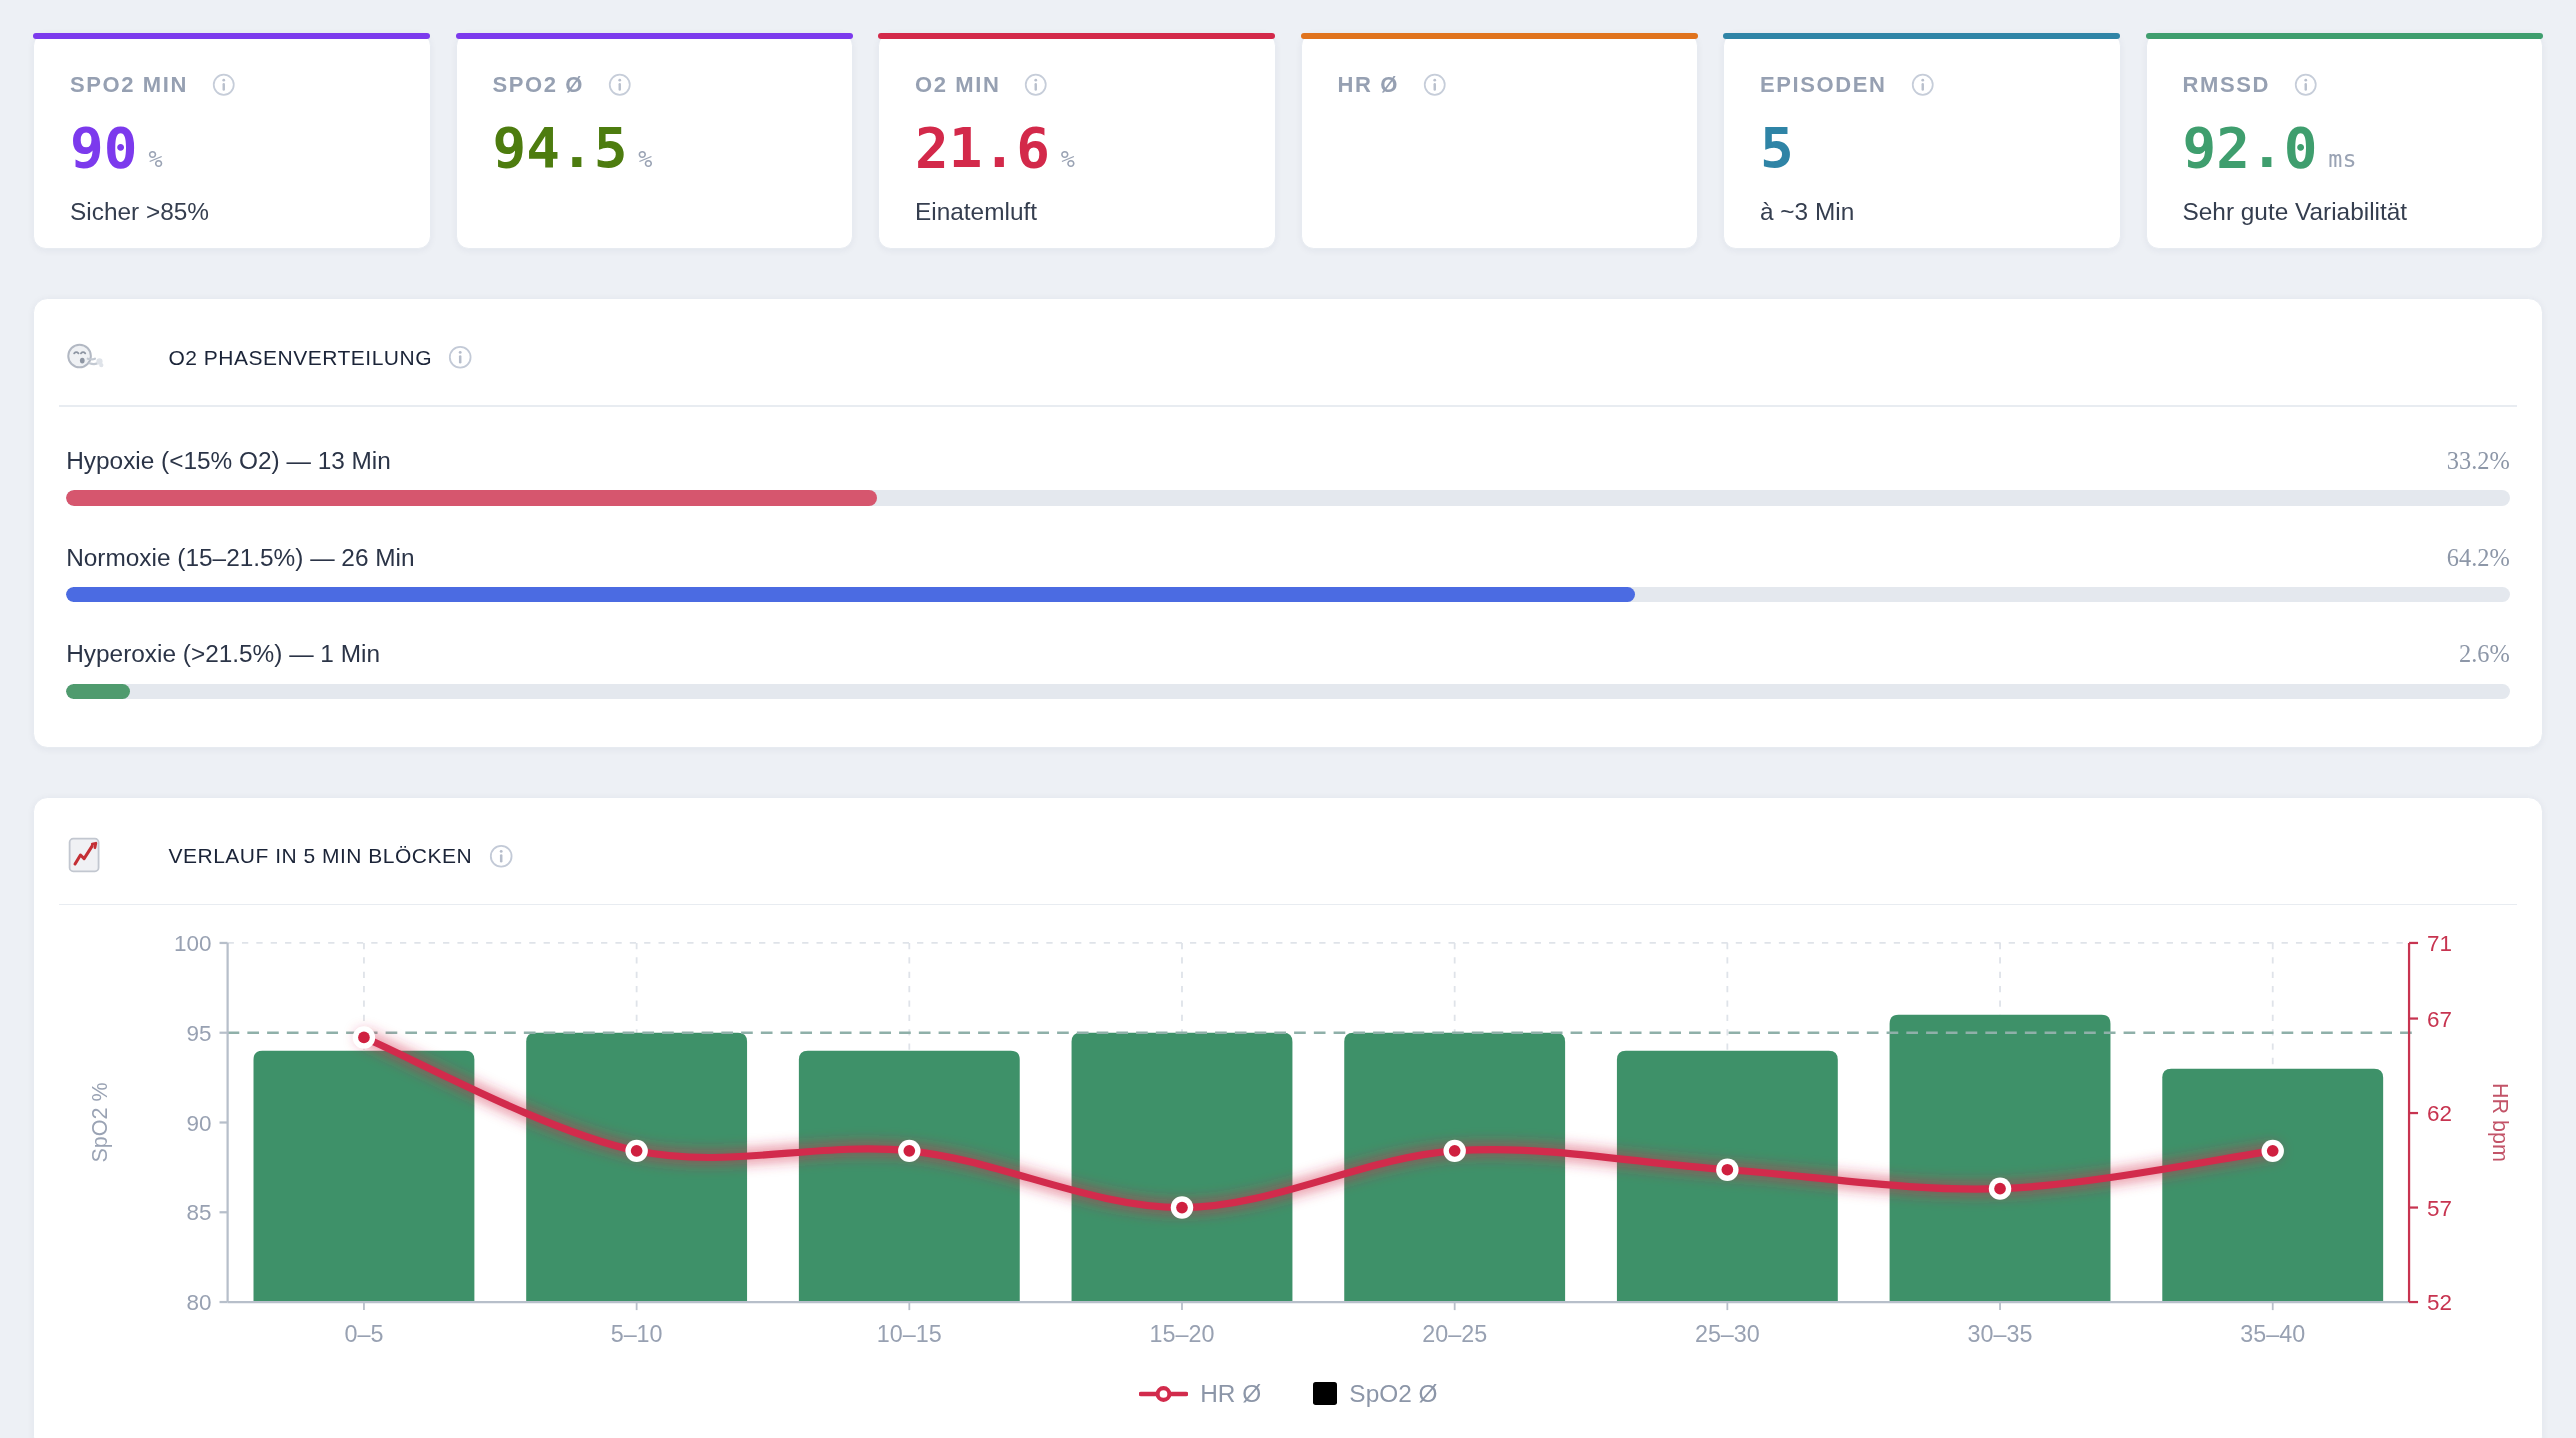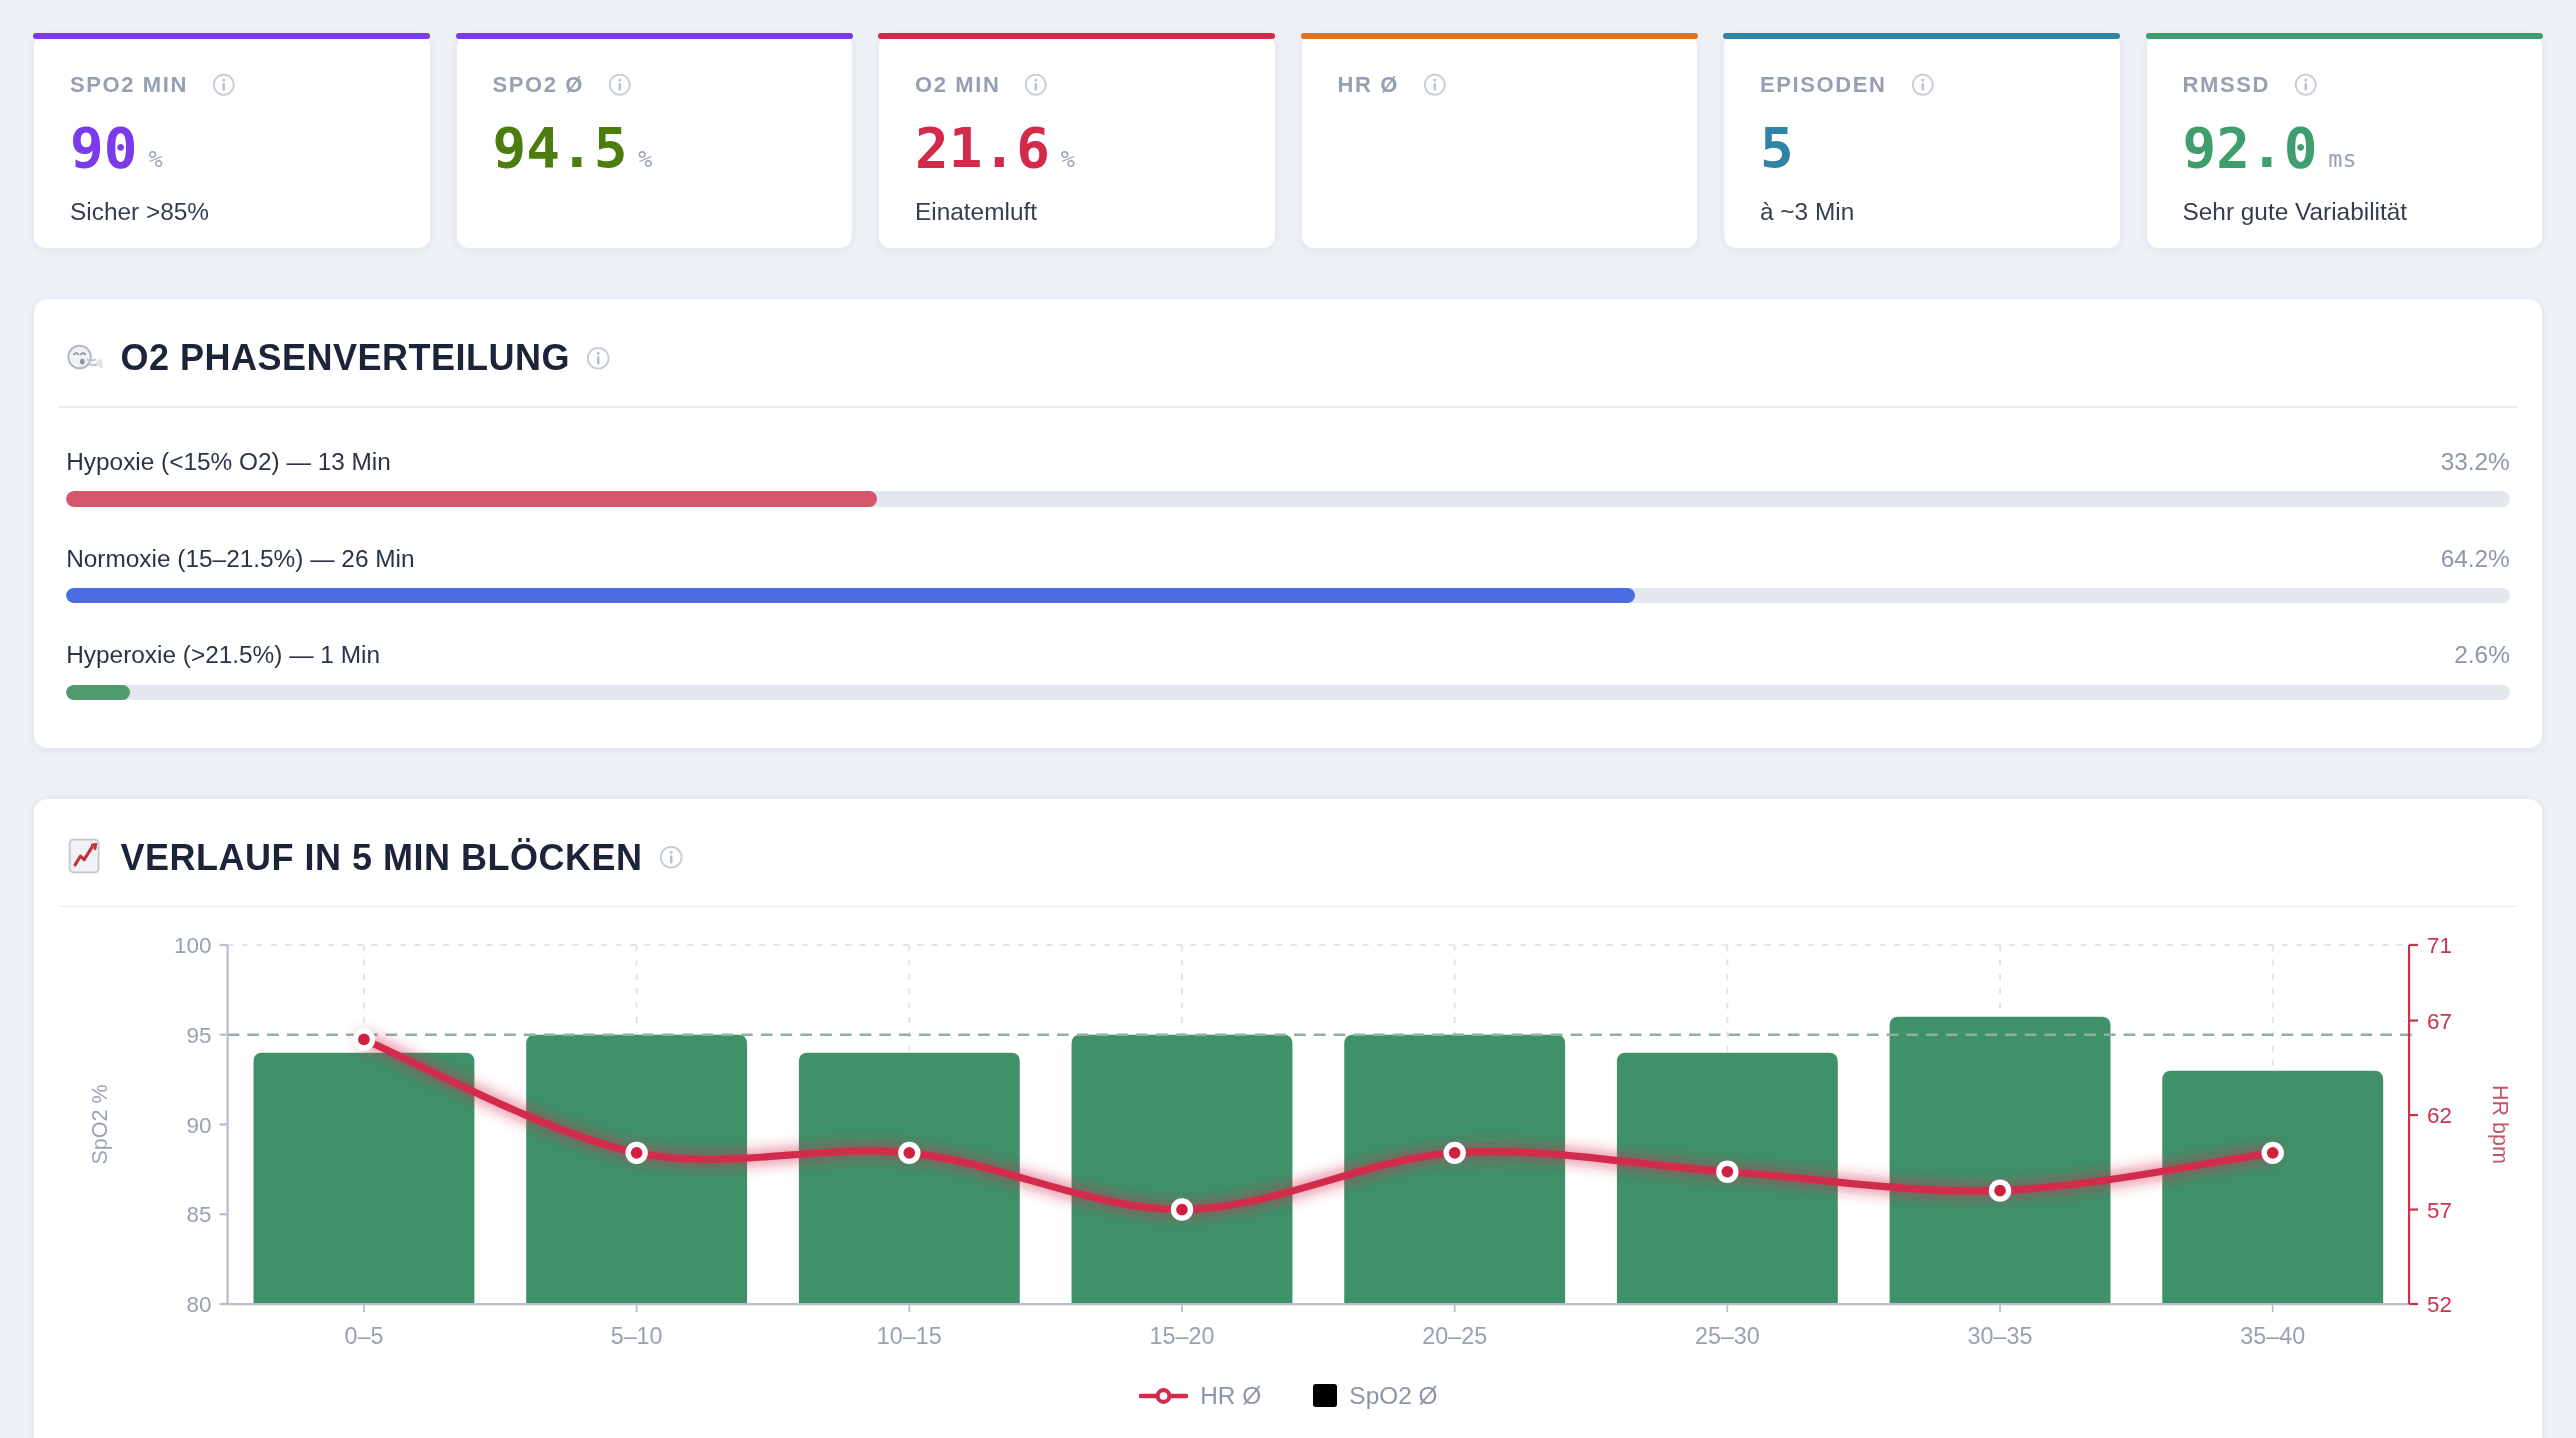--- a/index.html
+++ b/index.html
@@ -28,30 +28,30 @@
   .kpi-unit { font-family:"DejaVu Sans Mono", monospace; font-size:23.5px; color:#9aa3b4; }
   .kpi-subtitle { margin-top:22px; font-size:24.4px; color:#353e4f; }
 
   
   .panel {
     background:#ffffff; border:0.9px solid #e7ebf1; border-radius:14.5px;
     margin-top:49px; padding:38px 25px 42px 25px;
     box-shadow:0 1.8px 7.2px rgba(24,39,75,.05);
   }
   .panel-header { display:flex; align-items:center; gap:16.3px; padding:0 7.2px; }
-  .panel-title { font-size:36px; font-weight:700; color:#1b2438; letter-spacing:0.5px; }
+  .panel-title { font-size:21px; font-weight:400; color:#1b2438; letter-spacing:0.5px;margin-left:48px; }
   .panel-divider { height:1.8px; background:#e8ecf1; margin-top:27px; }
 
   
   .phase-rows { margin-top:40px; padding:0 7.2px; }
   .phase-row { margin-bottom:38px; }
   .phase-row:last-child { margin-bottom:5.4px; }
   .phase-row-top { display:flex; justify-content:space-between; align-items:baseline;gap:35px; }
   .phase-label { font-size:24.4px; color:#2b3447; }
-  .phase-pct { font-family:Liberation Sans, sans-serif; font-size:24.4px; color:#8d97a8; }
+  .phase-pct { font-family:Liberation Serif, serif; font-size:24.4px; color:#8d97a8; }
   .phase-track { margin-top:15.4px; height:15.4px; background:#e4e8ee; border-radius:8.1px; overflow:hidden; }
   .phase-fill { height:100%; border-radius:8.1px; }
 
   
   .chart-box { margin-top:20px; padding:0 7.2px; }
   .chart-svg { display:block; width:100%; }
   .legend { display:flex; justify-content:center; align-items:center; gap:52px; margin-top:5.4px; }
   .legend-item { display:flex; align-items:center; gap:12.7px; font-size:24.4px; color:#8c96a8; }
   .legend-swatch-square { width:23.5px; height:23.5px; border-radius:2.7px; }
 

